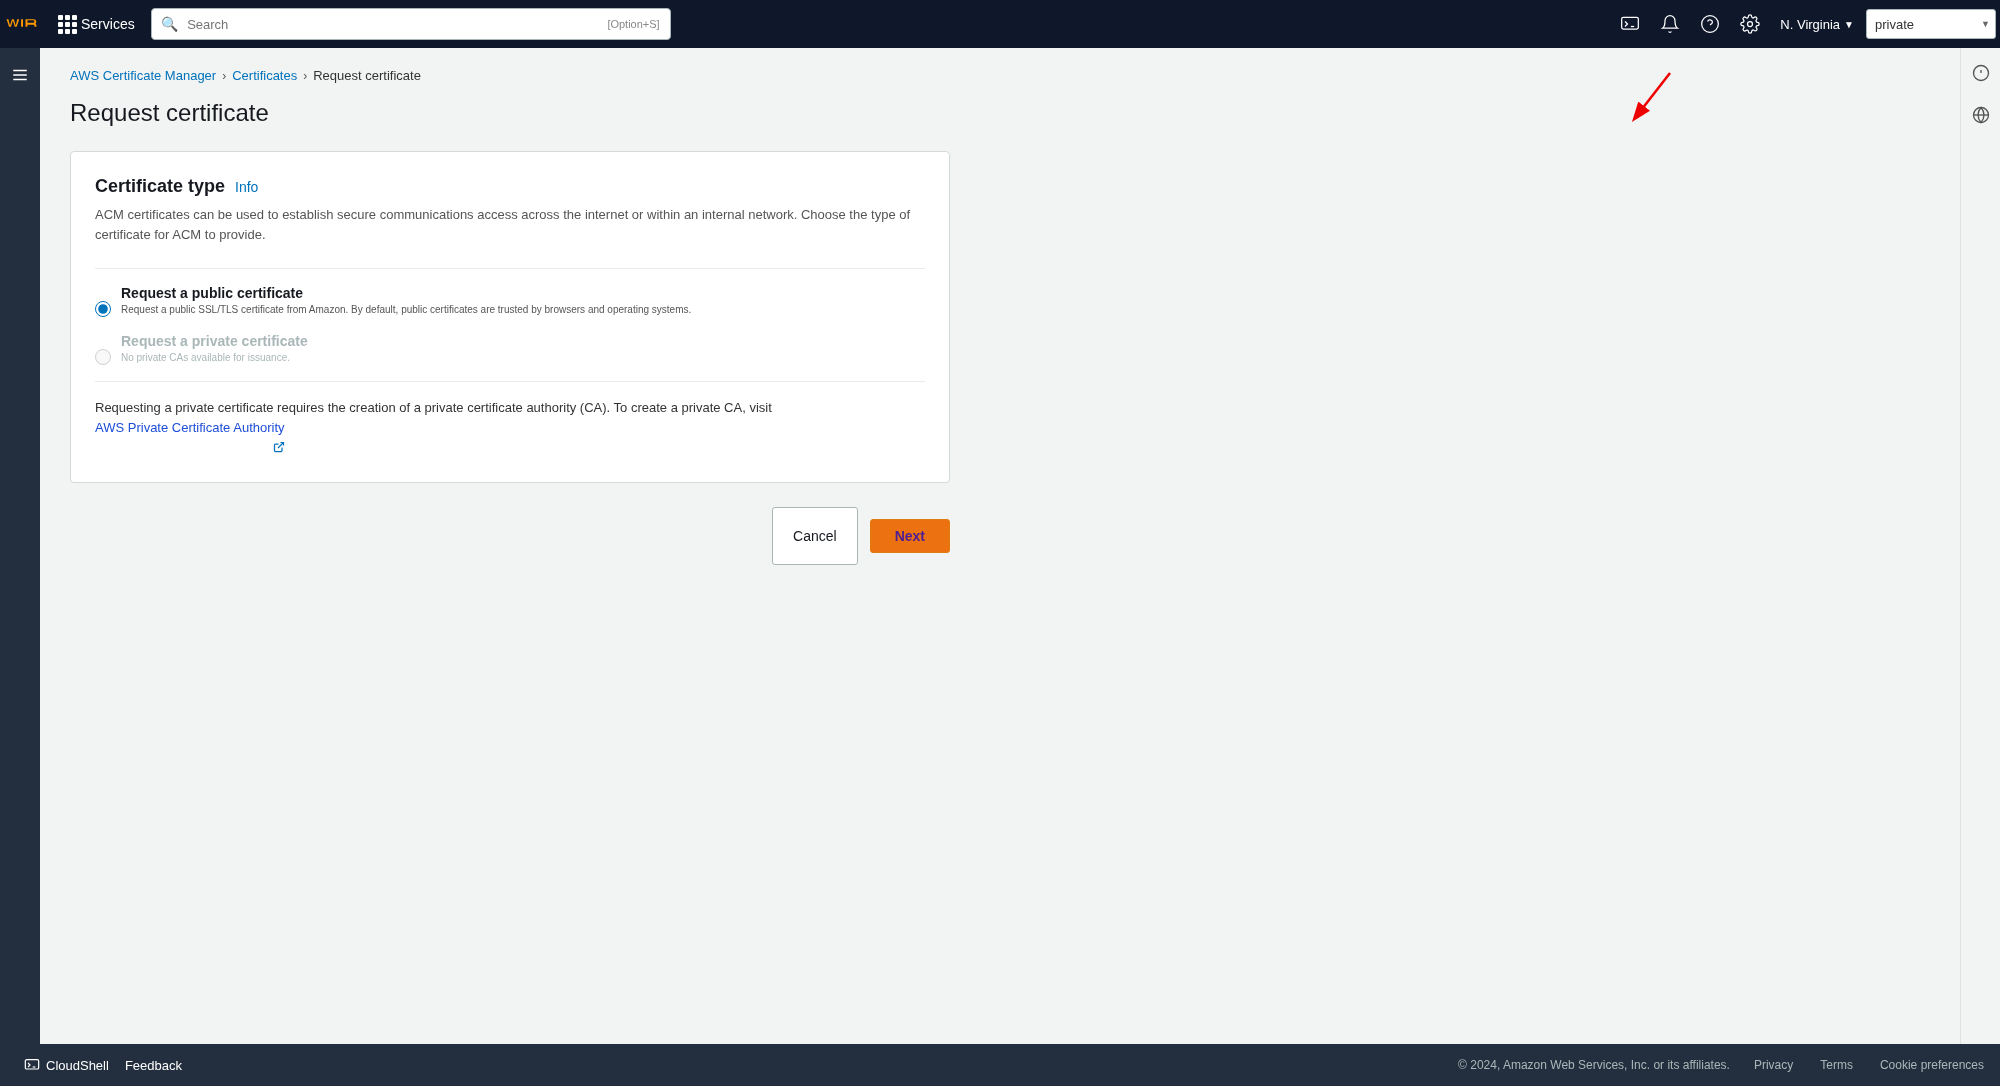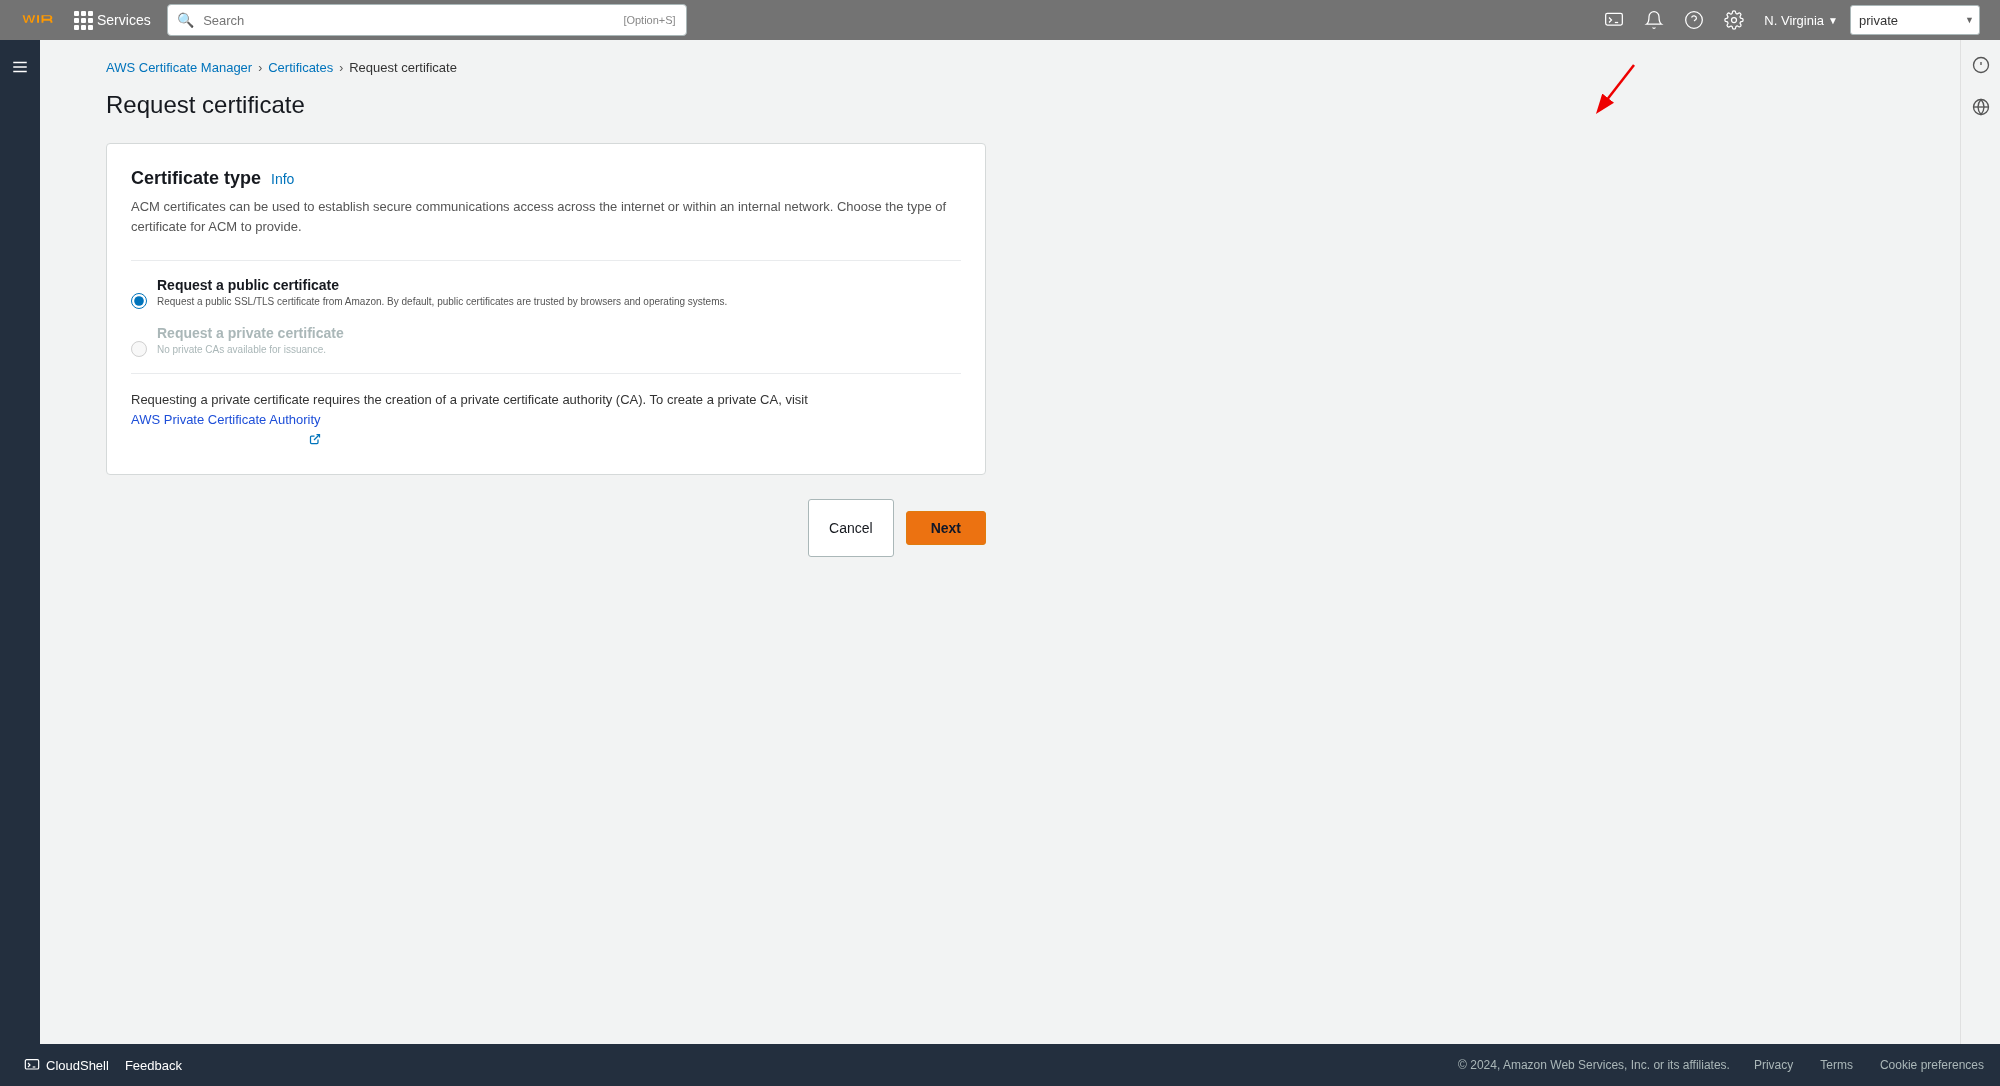--- a/index.html
+++ b/index.html
@@ -1,24 +1,24 @@
 <!DOCTYPE html>
 <html><head>
   <meta charset="utf-8">
   <style>
     * { box-sizing: border-box; margin: 0; padding: 0; }
     body { font-family: "Amazon Ember", Arial, sans-serif; font-size: 14px; background: #f2f3f3; min-height: 1086px; display: flex; flex-direction: column; }
 
     
     .top-nav {
-      background: #737373;
-      height: 40px;
-      display: flex;
-      align-items: center;
-      padding: 0 20px;
+      background: #0f172a;
+      height: 48px;
+      display: flex;
+      align-items: center;
+      padding: 0 4px;
       gap: 8px;
       flex-shrink: 0;
     }
     .nav-logo {
       display: flex;
       align-items: center;
       gap: 8px;
       color: #fff;
       font-size: 13px;
       font-weight: bold;
@@ -124,21 +124,20 @@
       right: 6px;
       font-size: 9px;
       color: #666;
       pointer-events: none;
     }
 
     
     .layout {
       display: flex;
       flex: 1;
-      gap: 36px;
     }
     .sidebar {
       width: 40px;
       background: #232f3e;
       display: flex;
       flex-direction: column;
       align-items: center;
       padding-top: 10px;
       flex-shrink: 0;
     }
@@ -322,21 +321,21 @@
       color: #16191f;
       cursor: pointer;
     }
     .btn-next {
       background: #ec7211;
       border: 1px solid #e07b0e;
       border-radius: 3px;
       padding: 8px 24px;
       font-size: 14px;
       font-weight: 600;
-      color: #0f172a;
+      color: #4c1d95;
       cursor: pointer;
     }
 
     
     .red-arrow {
       position: absolute;
       top: 20px;
       right: 280px;
       width: 60px;
       height: 60px;

